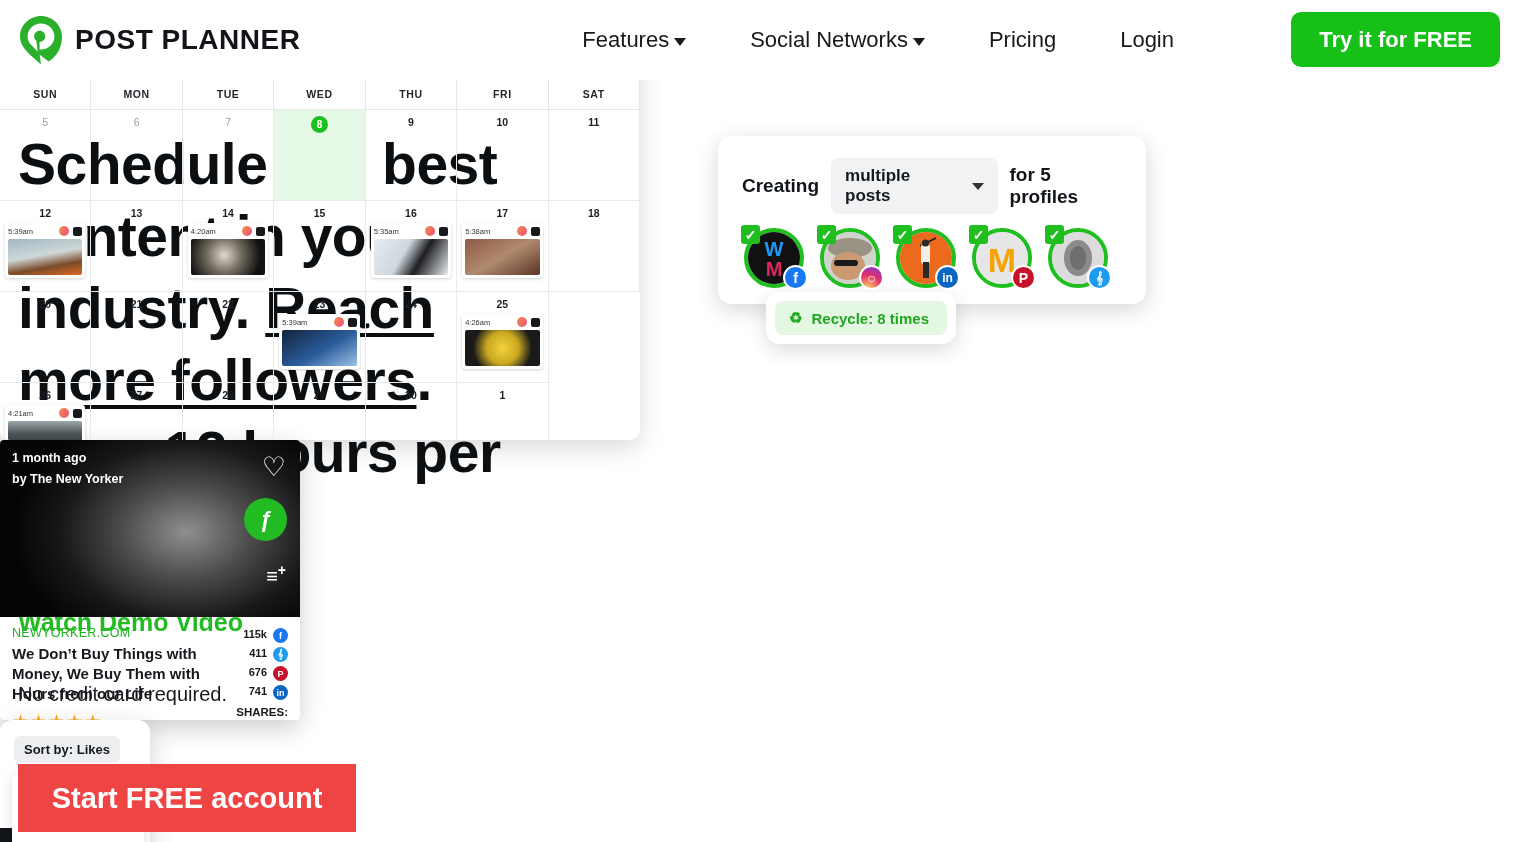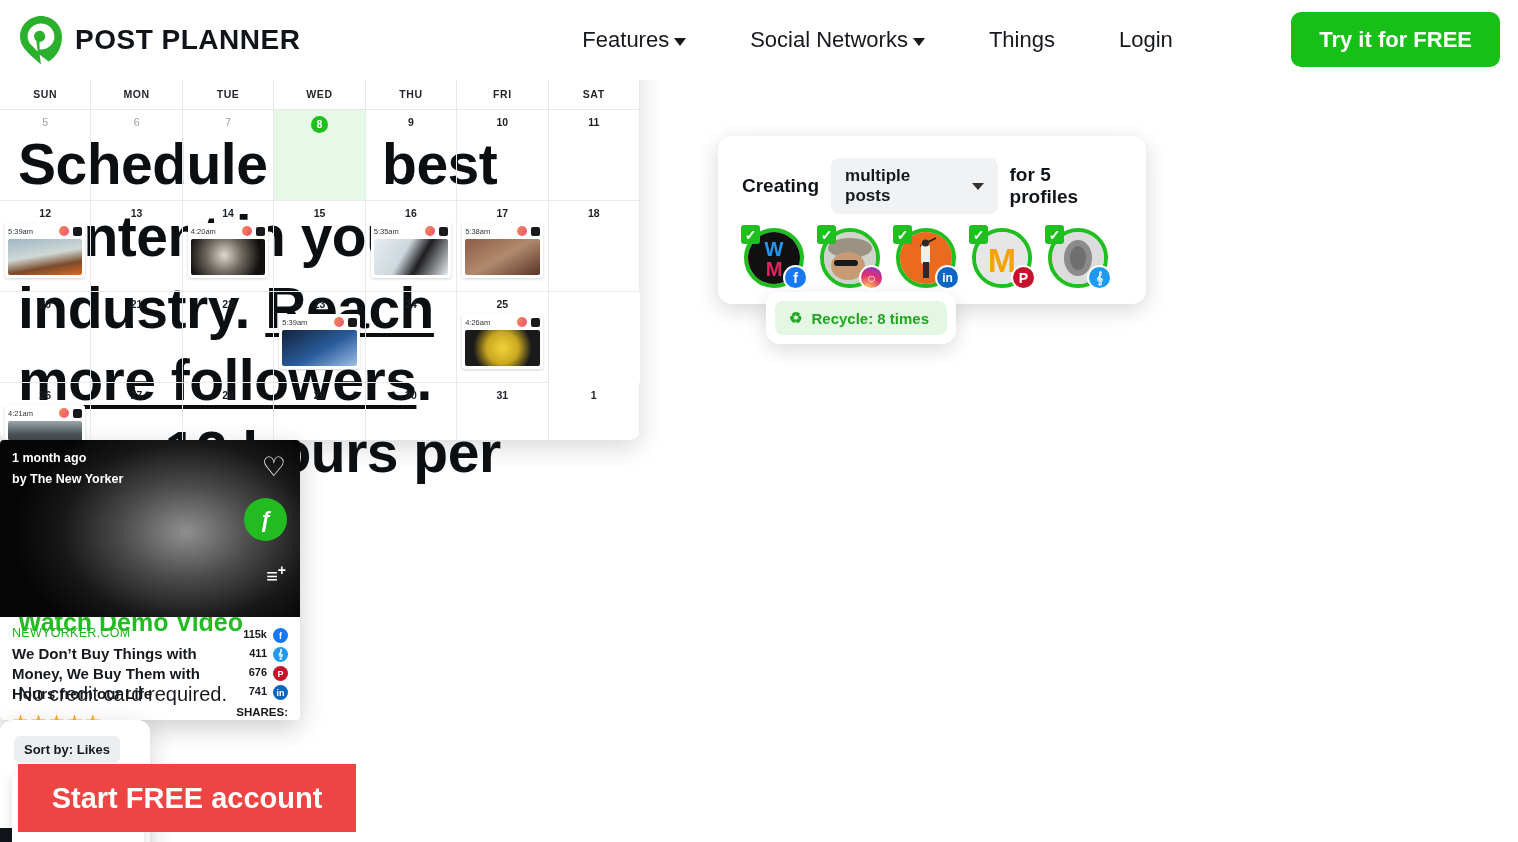--- a/index.html
+++ b/index.html
@@ -206,21 +206,21 @@
     <div class="nav-links">
       <div class="nav-item">
         <span>Features</span>
         <span class="caret"></span>
       </div>
       <div class="nav-item">
         <span>Social Networks</span>
         <span class="caret"></span>
       </div>
       <div class="nav-item">
-        <span>Things</span>
+        <span>Pricing</span>
       </div>
       <div class="nav-item">
         <span>Login</span>
       </div>
     </div>
 
     <button class="cta-try">Try it for FREE</button>
   </div>
 
   <div class="hero-left">
@@ -464,23 +464,20 @@
         <div class="cal-cell">
             <div class="daynum">28</div>
           </div>
         <div class="cal-cell">
             <div class="daynum">29</div>
           </div>
         <div class="cal-cell">
             <div class="daynum">30</div>
           </div>
         <div class="cal-cell">
-            <div class="daynum">31</div>
-          </div>
-        <div class="cal-cell">
             <div class="daynum">1</div>
           </div>
       </div>
     </div>
   </div>
 
   <div id="article-card">
     <div class="art-img">
       <div class="art-meta">
         <div>1 month ago</div>

